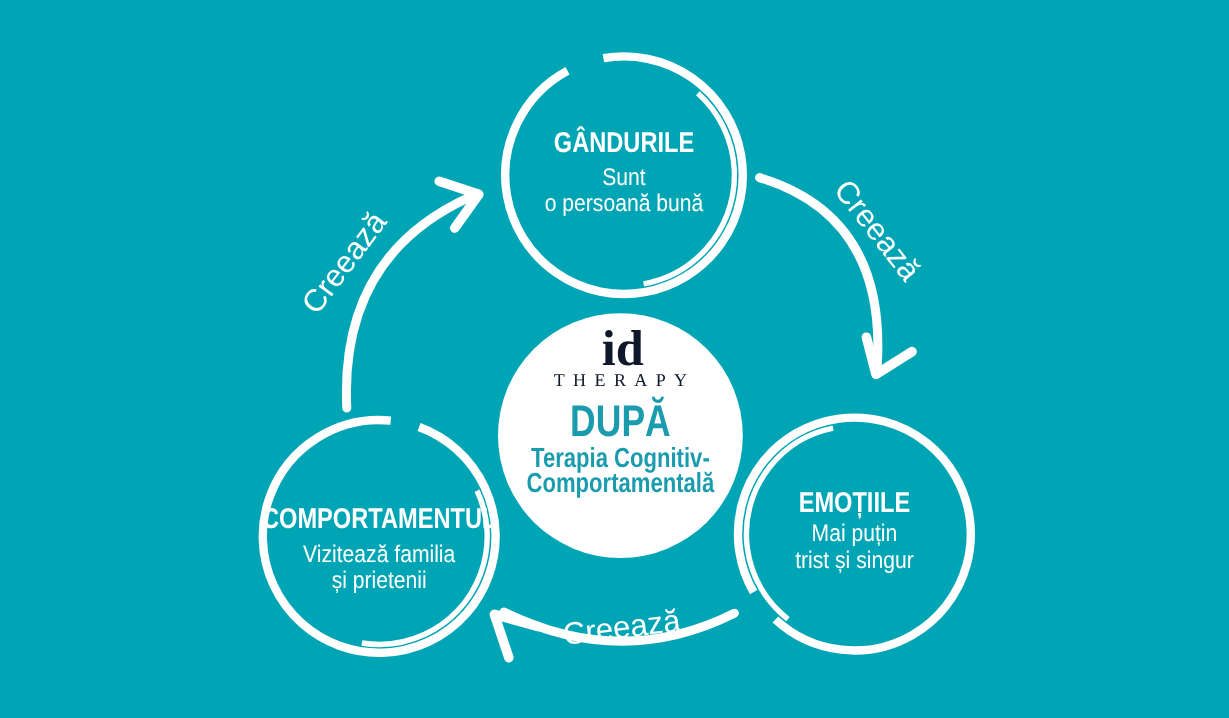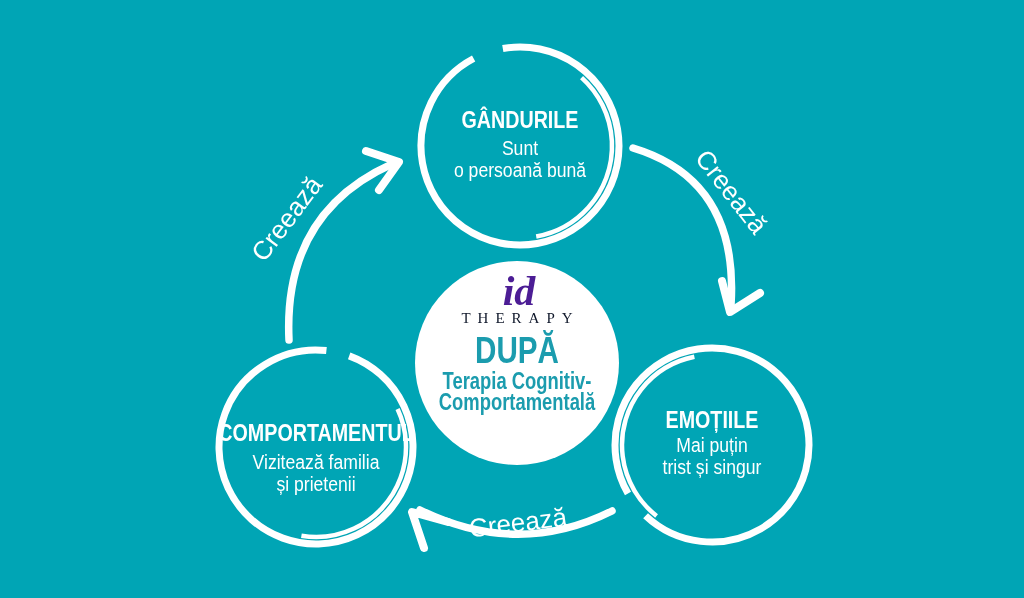--- a/index.html
+++ b/index.html
@@ -36,24 +36,23 @@
     letter-spacing: 0px;
     transform: translate(-50%, -50%) scaleX(0.82);
   }
   .node-sub {
     font-size: 20px;
     line-height: 22px;
     transform: translate(-50%, -50%) scaleX(0.88);
   }
   .logo-mark {
     font-family: "Liberation Serif", serif;
-    font-style: italic;
     font-weight: bold;
     font-size: 42px;
-    color: #4c1d95;
+    color: #0f172a;
   }
   .logo-word {
     font-family: "Liberation Serif", serif;
     font-size: 15px;
     letter-spacing: 7px;
     text-indent: 7px;
     color: #0f172a;
   }
   .center-title {
     font-weight: bold;

